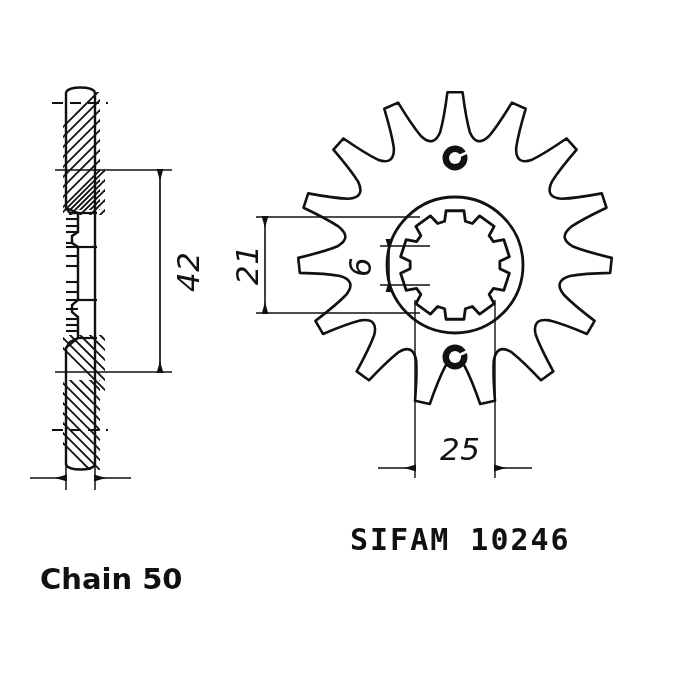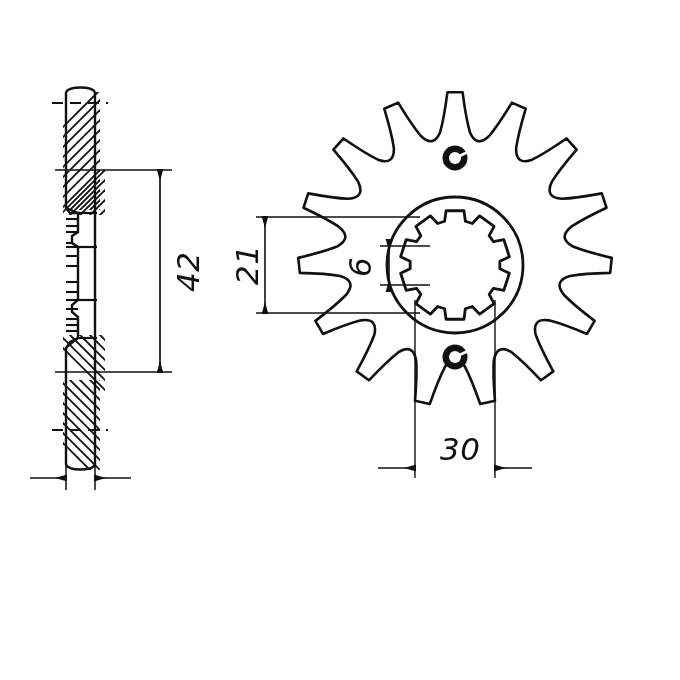--- a/index.html
+++ b/index.html
@@ -253,17 +253,19 @@
 
   </svg>
 
   <div class="lbl dim-num rot90" style="left:173px; top:292px;">42</div>
 
 
   <div class="lbl dim-num rot90" style="left:232px; top:285px;">21</div>
 
   <div class="lbl dim-num rot90" style="left:345px; top:277px;">6</div>
 
-  <div class="lbl dim-num" style="left:440px; top:434px;">30</div>
-
-
+  <div class="lbl dim-num" style="left:440px; top:434px;">25</div>
+
+  <div class="lbl part-code" style="left:350px; top:525px;">SIFAM  10246</div>
+
+  <div class="lbl chain-label" style="left:40px; top:565px;">Chain 50</div>
 
 </div>
 
 </body></html>

